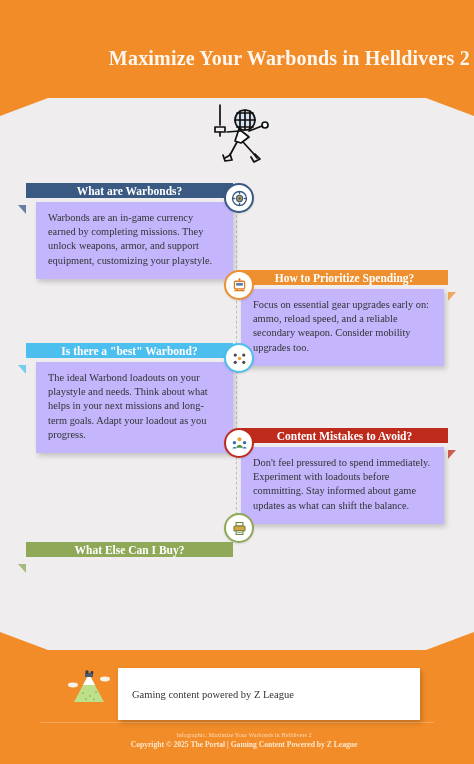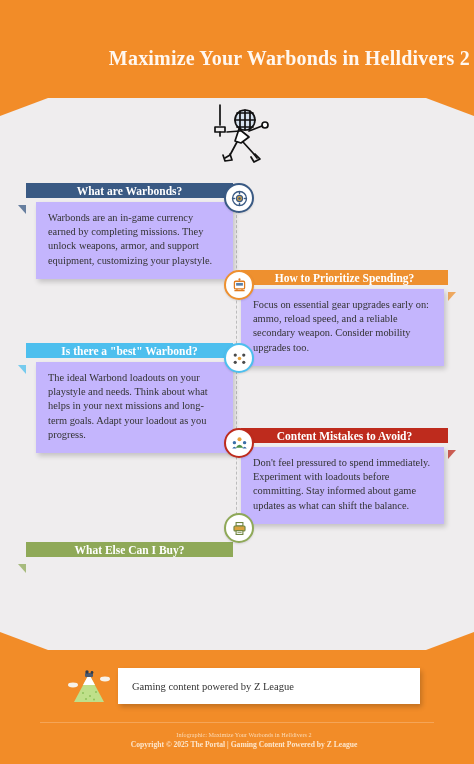--- a/index.html
+++ b/index.html
@@ -78,21 +78,21 @@
   .badge{
     position:absolute;width:26px;height:26px;border-radius:50%;
     background:#ffffff;border:2px solid #e4e4e4;
     display:flex;align-items:center;justify-content:center;
     box-shadow:0 1px 2px rgba(0,0,0,.12);
     z-index:6;
   }
 
   
   .footer-bar{
-    position:absolute;left:118px;top:668px;width:288px;height:36px;
+    position:absolute;left:118px;top:668px;width:288px;height:52px;
     background:#ffffff;box-shadow:2px 3px 5px rgba(0,0,0,.2);
     display:flex;align-items:center;padding-left:14px;
     font-size:10.5px;color:#333;
     font-family:"Liberation Serif", serif;
   }
   .footer-logo{position:absolute;left:66px;top:668px;width:46px;height:38px;}
   .legal{
     position:absolute;left:0;top:730px;width:474px;text-align:center;
     color:#FAD9B4;font-size:6.2px;line-height:10px;
     font-family:"Liberation Serif", serif;

